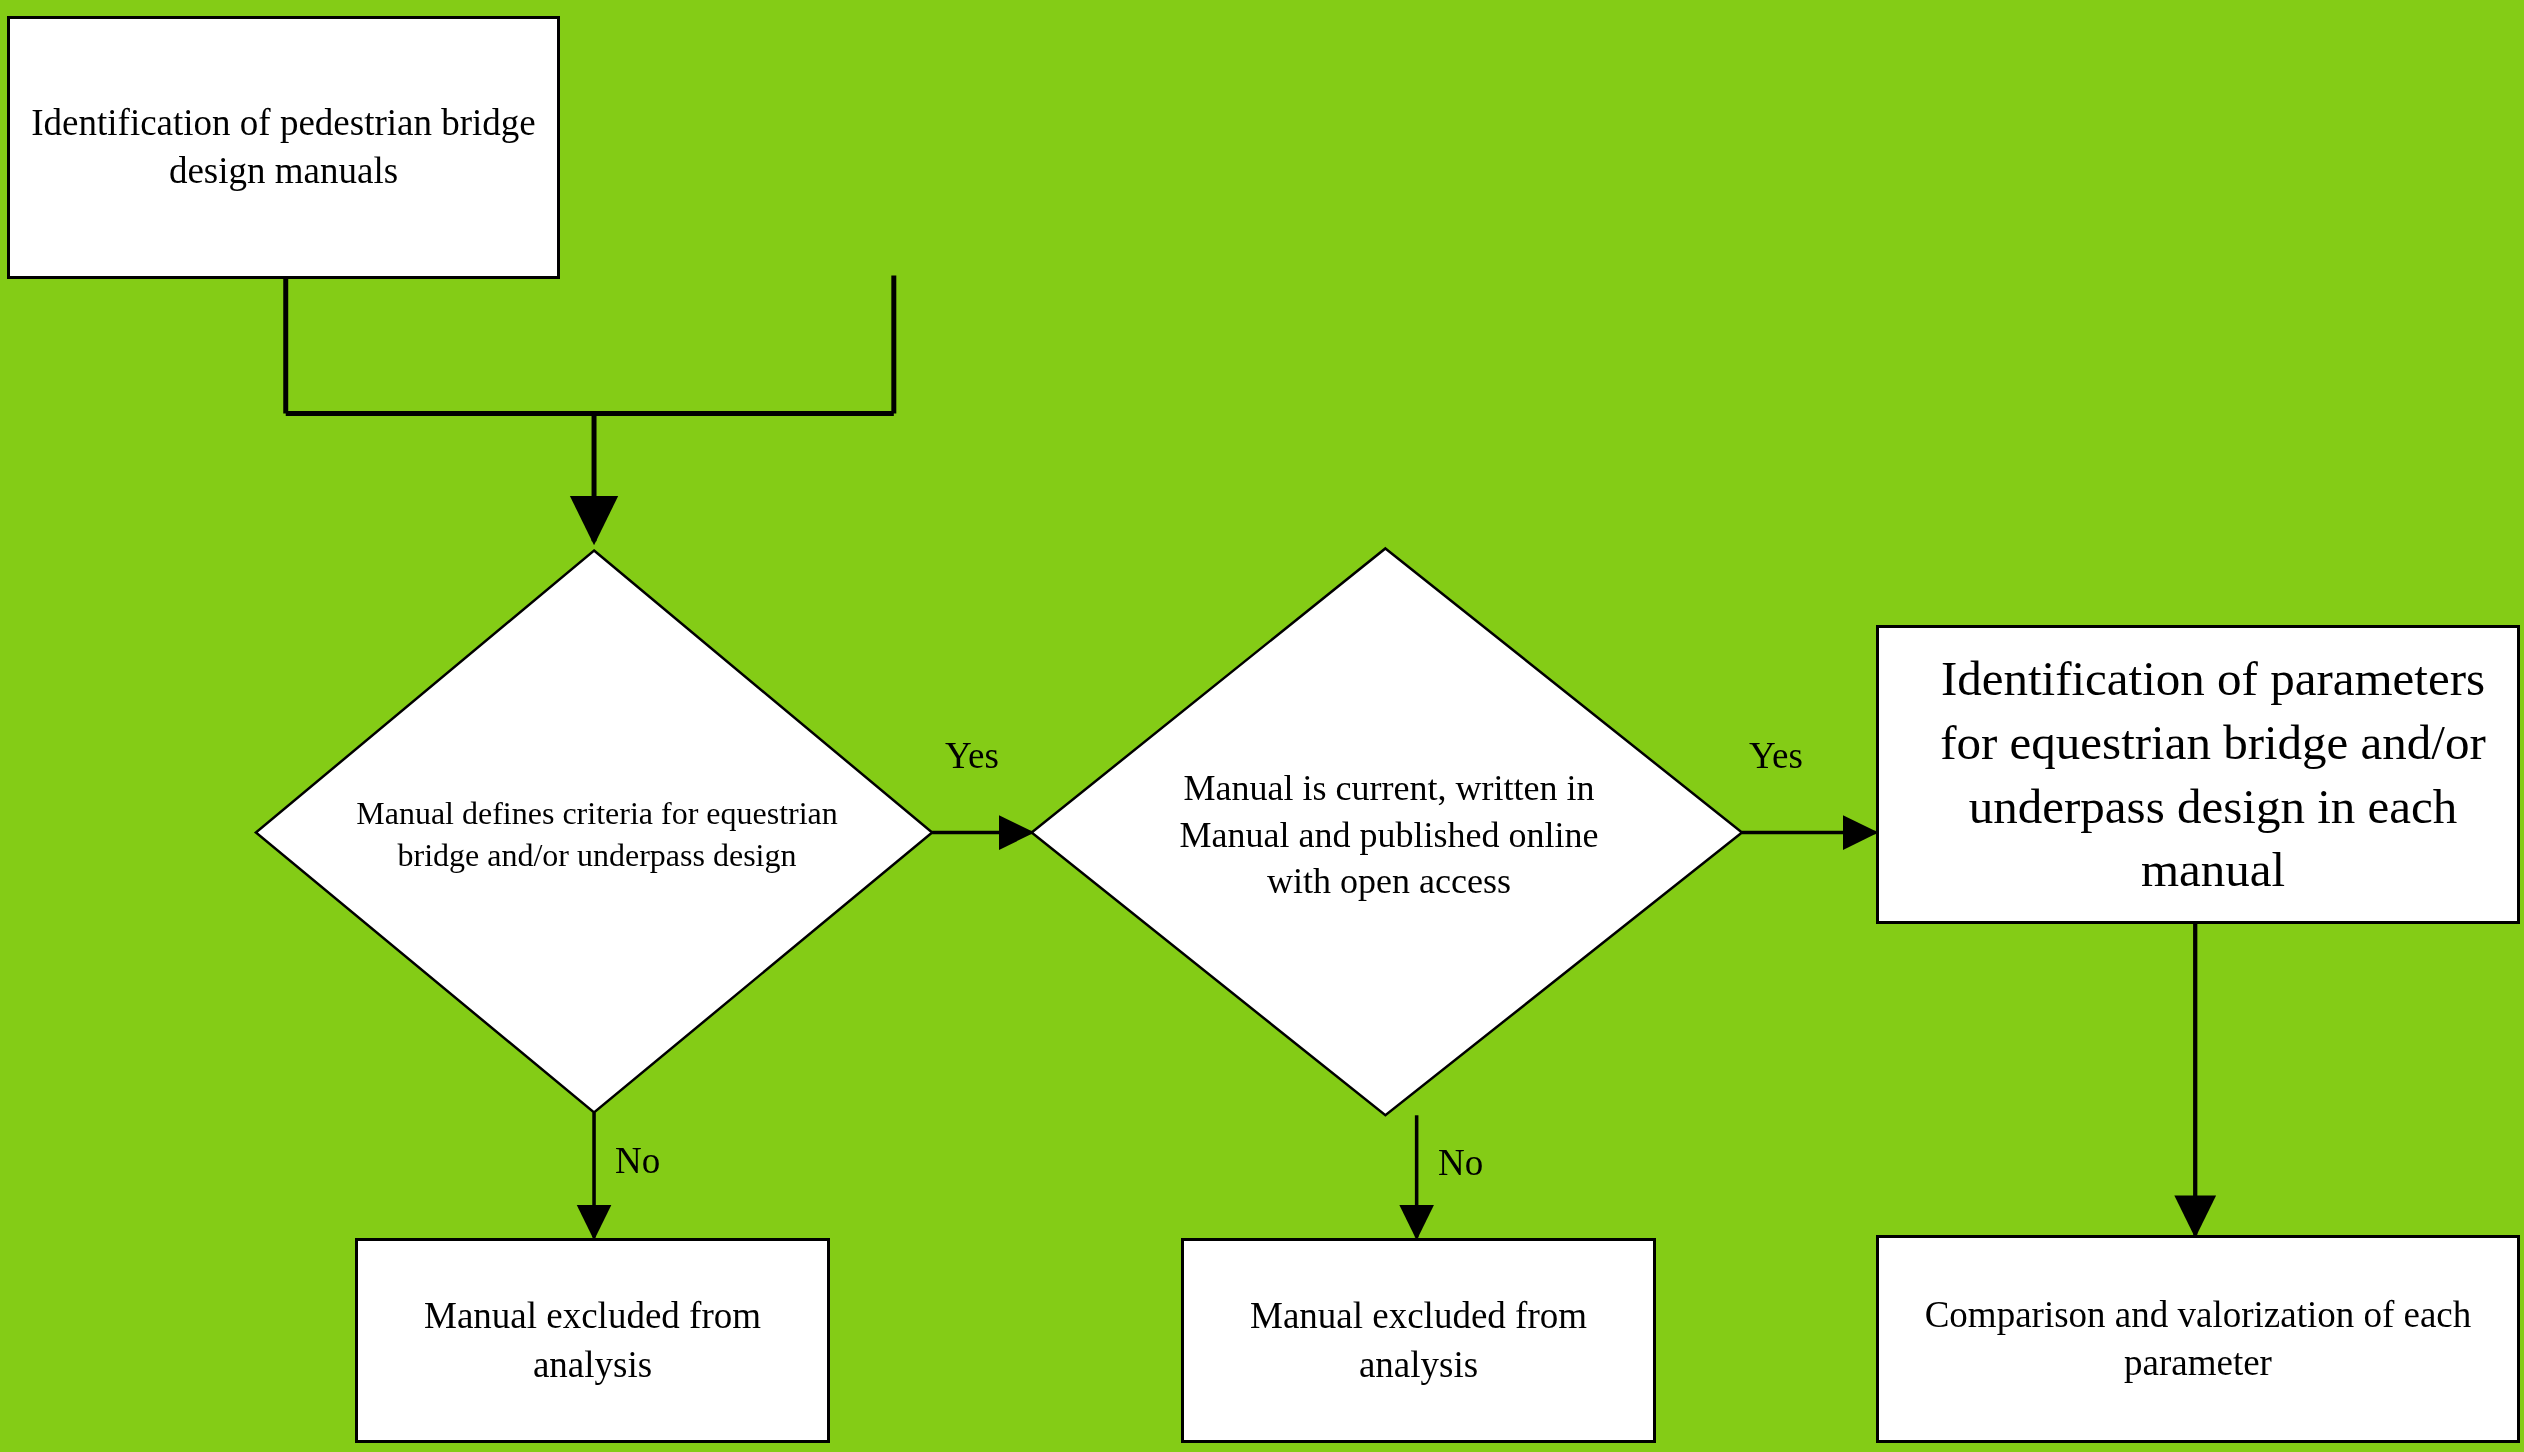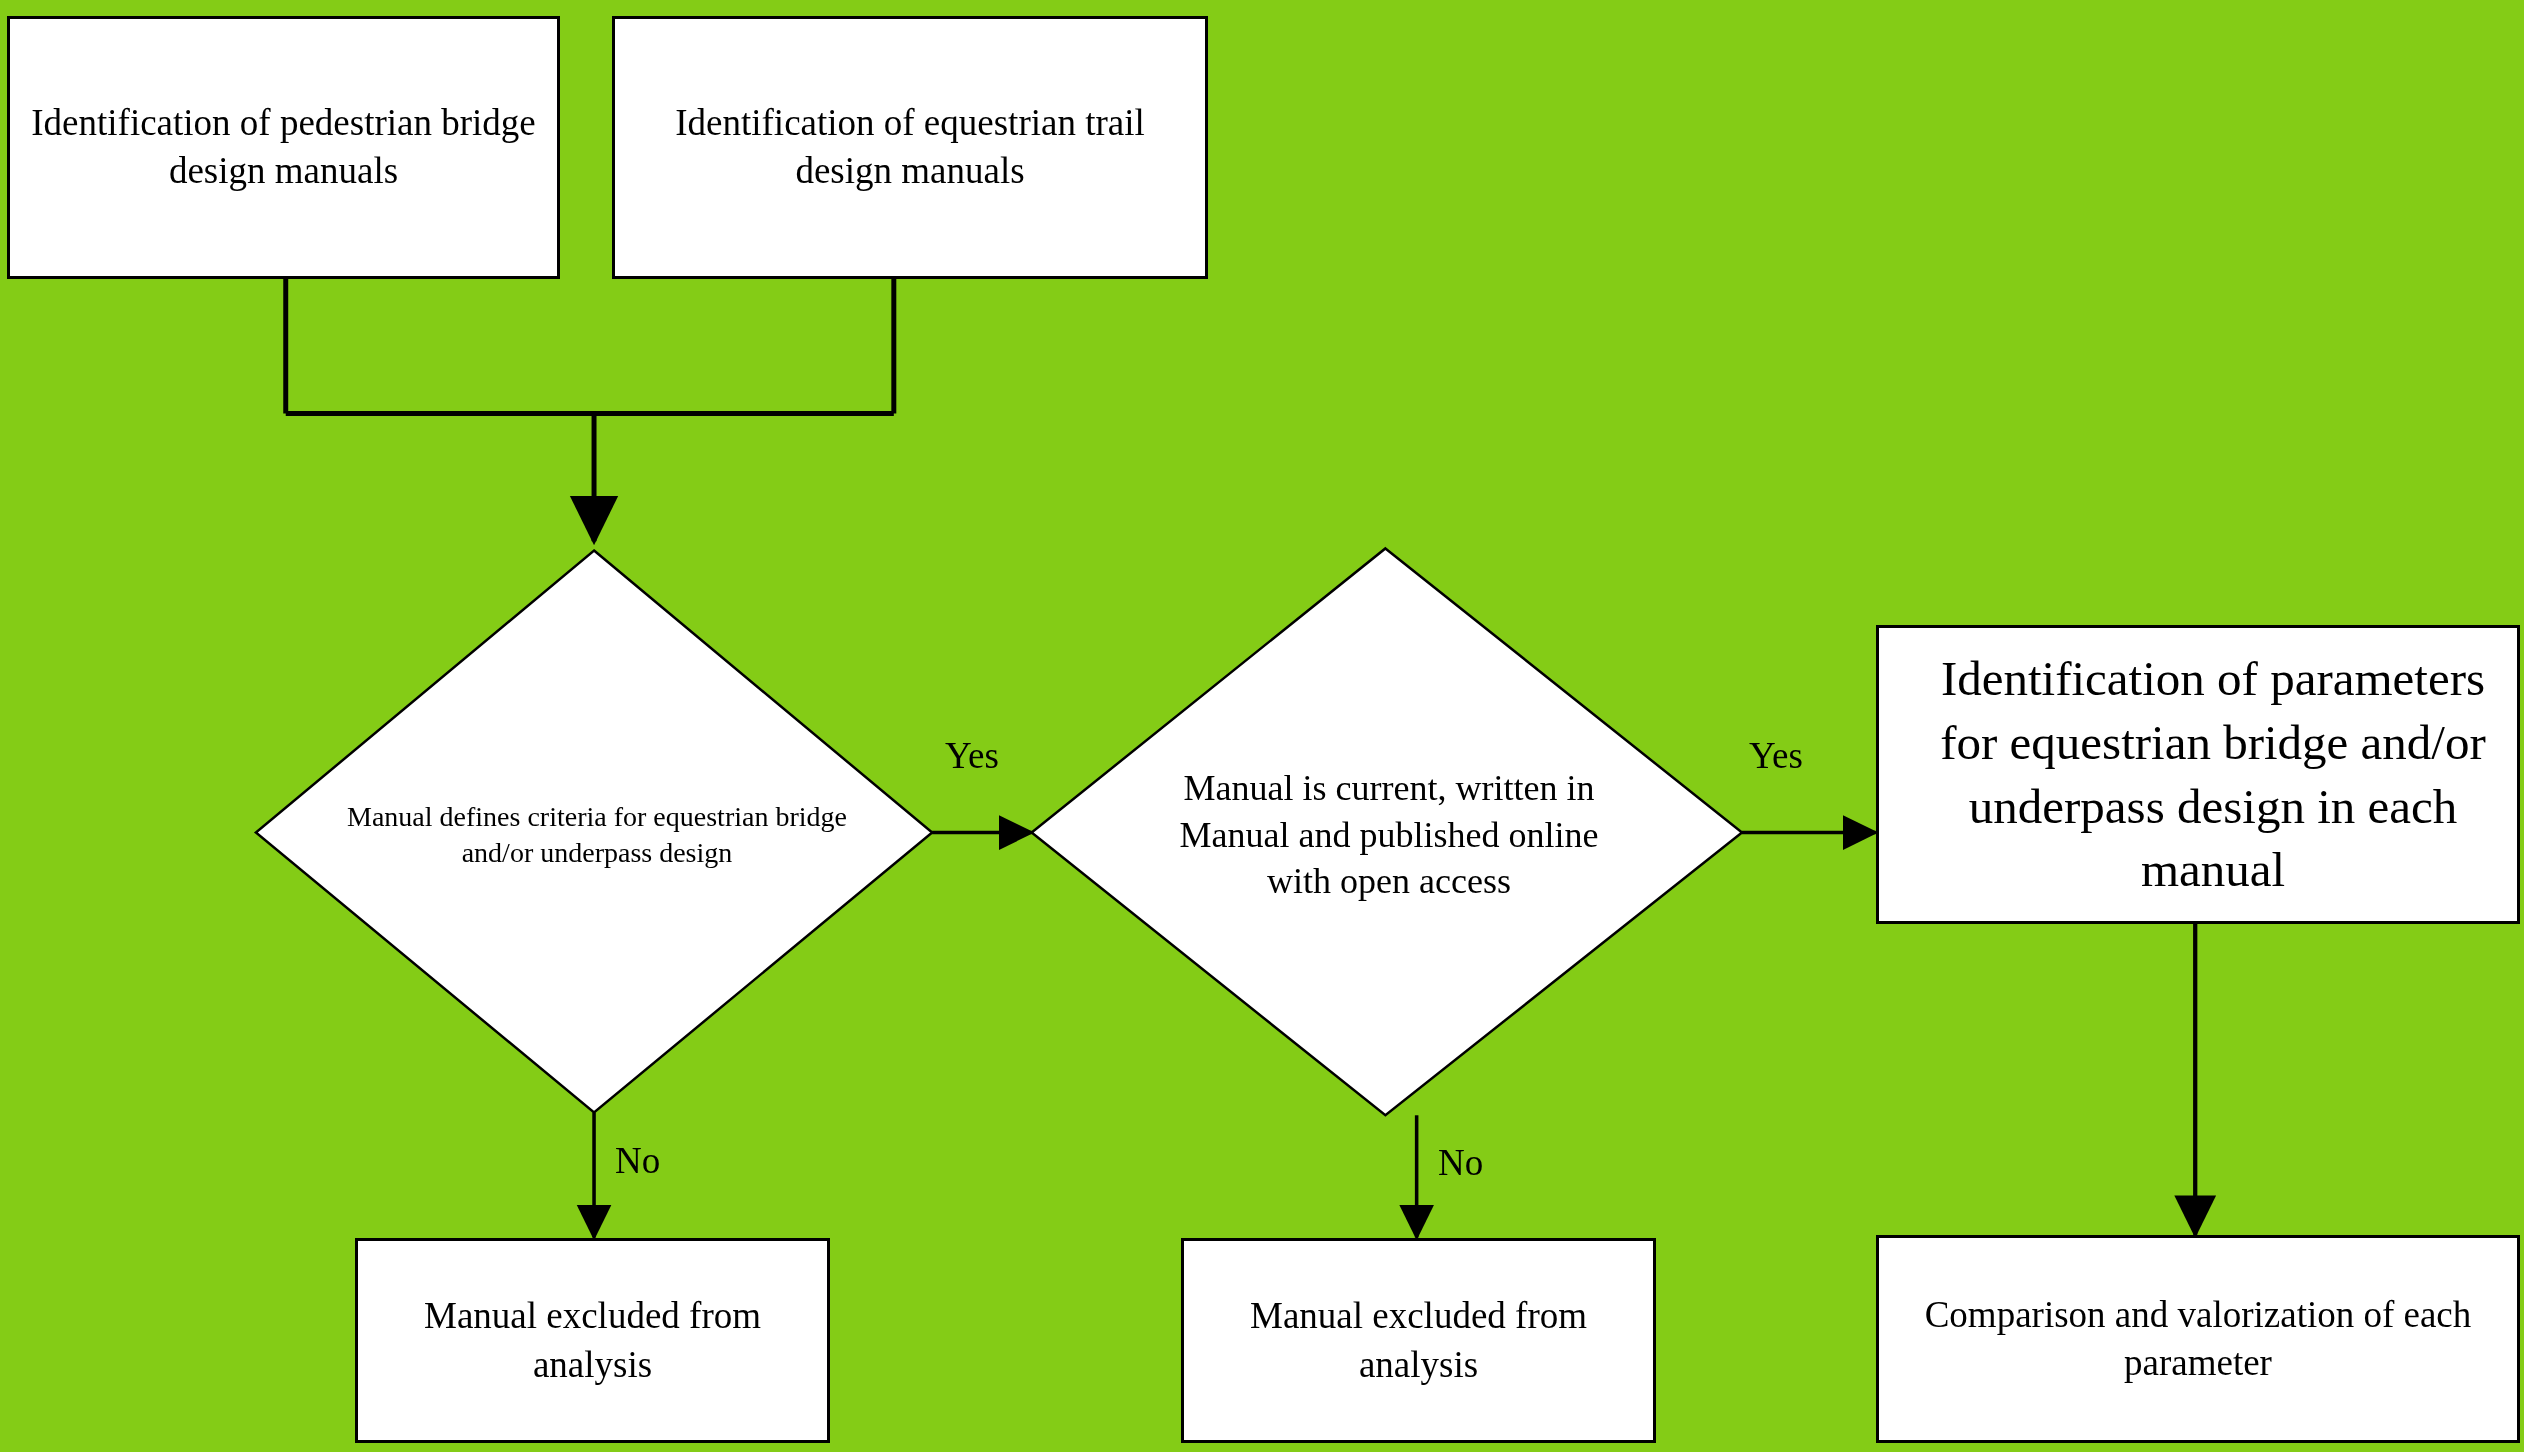--- a/index.html
+++ b/index.html
@@ -41,26 +41,23 @@
 
     <path d="M1994,1570 L1994,1742" stroke="#000" stroke-width="5" fill="none" marker-end="url(#arw)"></path>
 
     <path d="M3090,1292 L3090,1738" stroke="#000" stroke-width="6" fill="none" marker-end="url(#arw)"></path>
   </svg>
 
   <div class="node rect" style="left:7px;top:15.6px;width:547px;height:257px;">
     <div class="txt" style="font-size:37px;">Identification of pedestrian bridge design manuals</div>
   </div>
 
-  <div class="node rect" style="left:612px;top:15.6px;width:590px;height:257px;">
-    <div class="txt" style="font-size:37px;">Identification of equestrian trail design manuals</div>
-  </div>
 
   <div class="node diamond" style="left:334px;top:675px;width:526px;height:320px;">
-    <div class="txt" style="font-size:28px;">Manual defines criteria for equestrian bridge and/or underpass design</div>
+    <div class="txt" style="font-size:32px;">Manual defines criteria for equestrian bridge and/or underpass design</div>
   </div>
 
   <div class="node diamond" style="left:1137px;top:668px;width:504px;height:334px;">
     <div class="txt" style="font-size:36px;">Manual is current, written in Manual and published online with open access</div>
   </div>
 
   <div class="node rect" style="left:1876px;top:625px;width:638px;height:293px;">
     <div class="txt" style="font-size:49px;margin-left:30px;">Identification of parameters for equestrian bridge and/or underpass design in each manual</div>
   </div>
 

